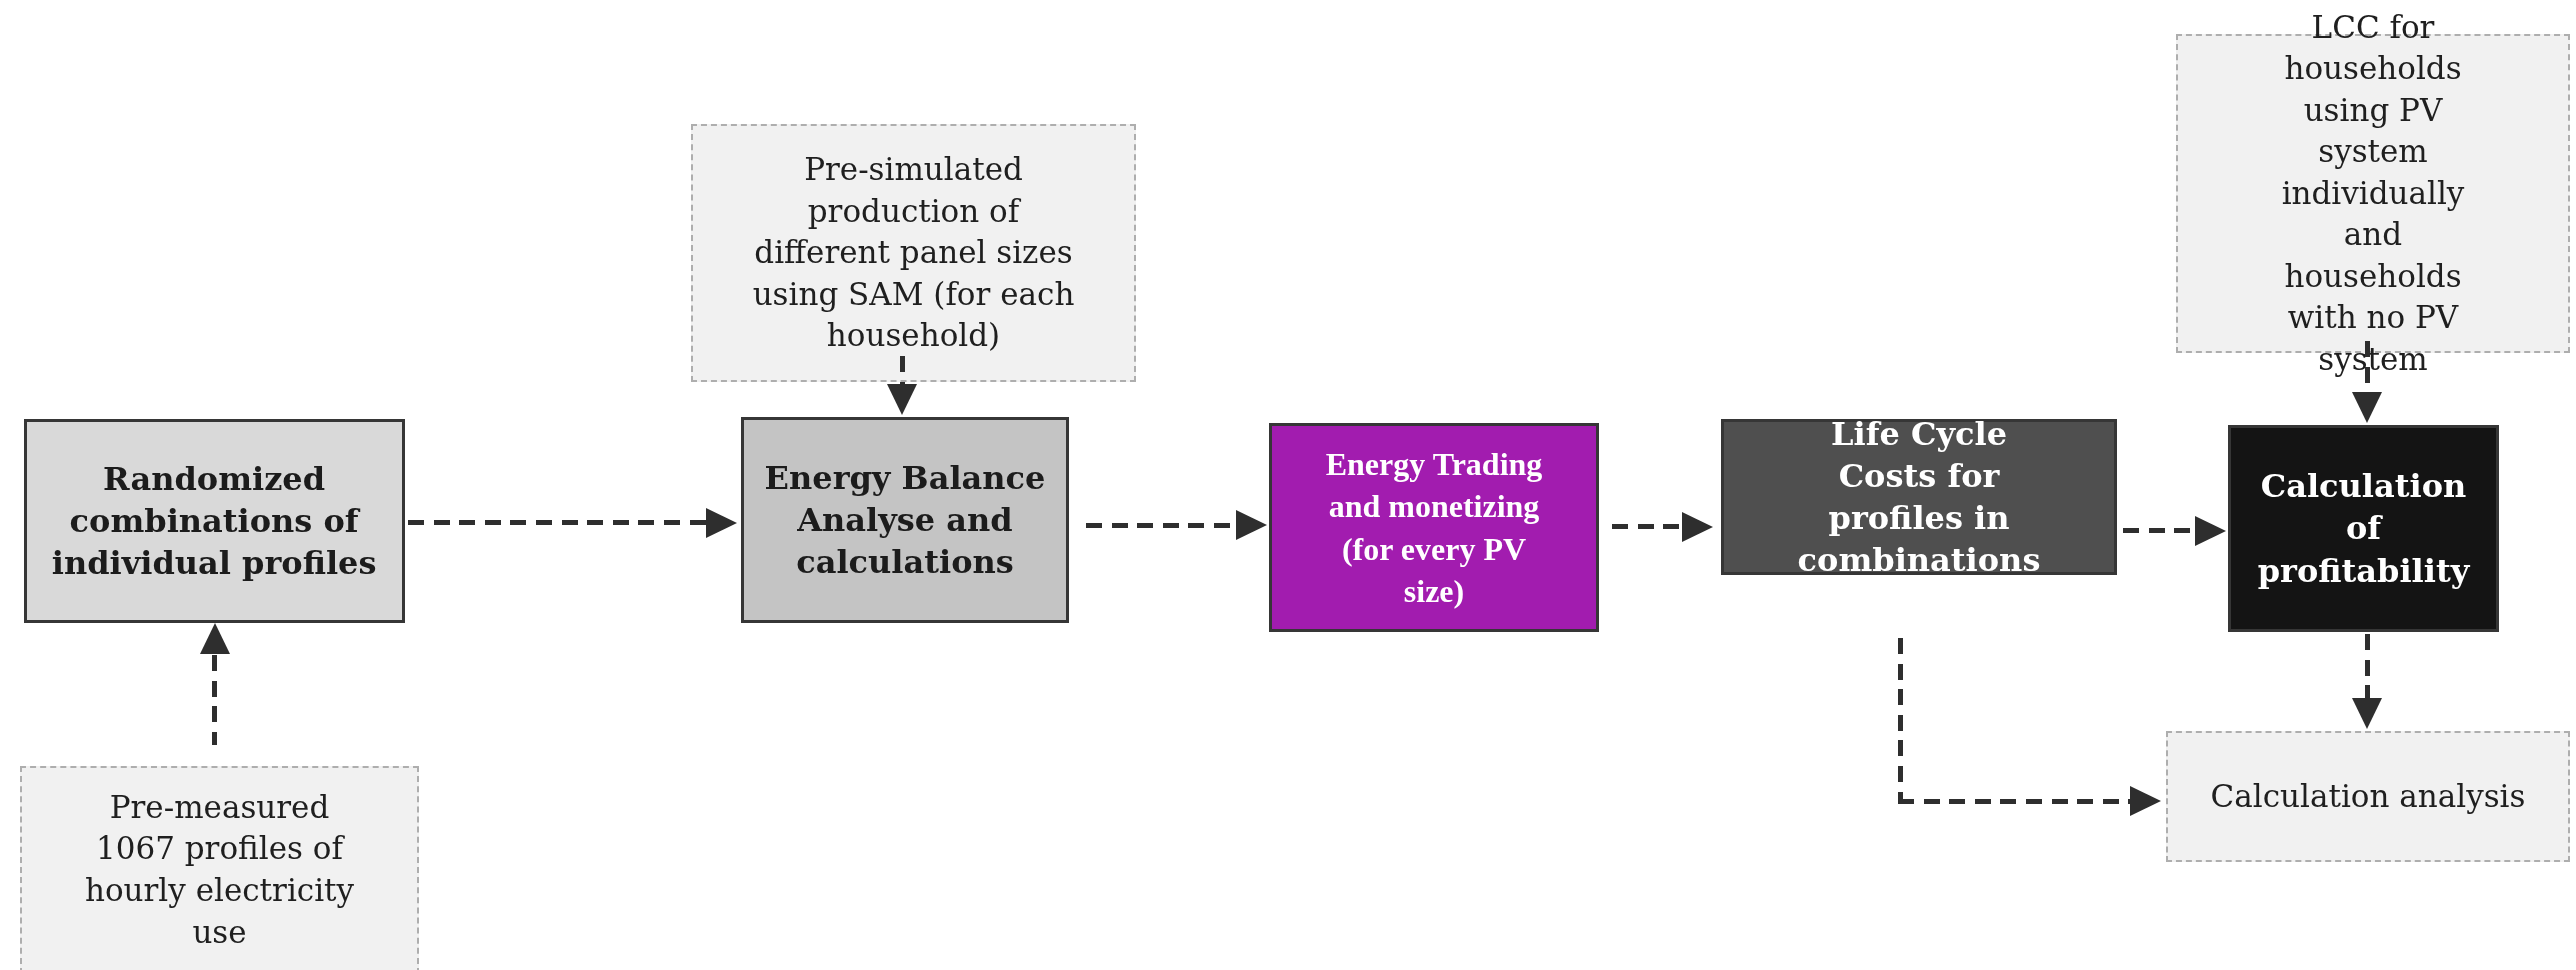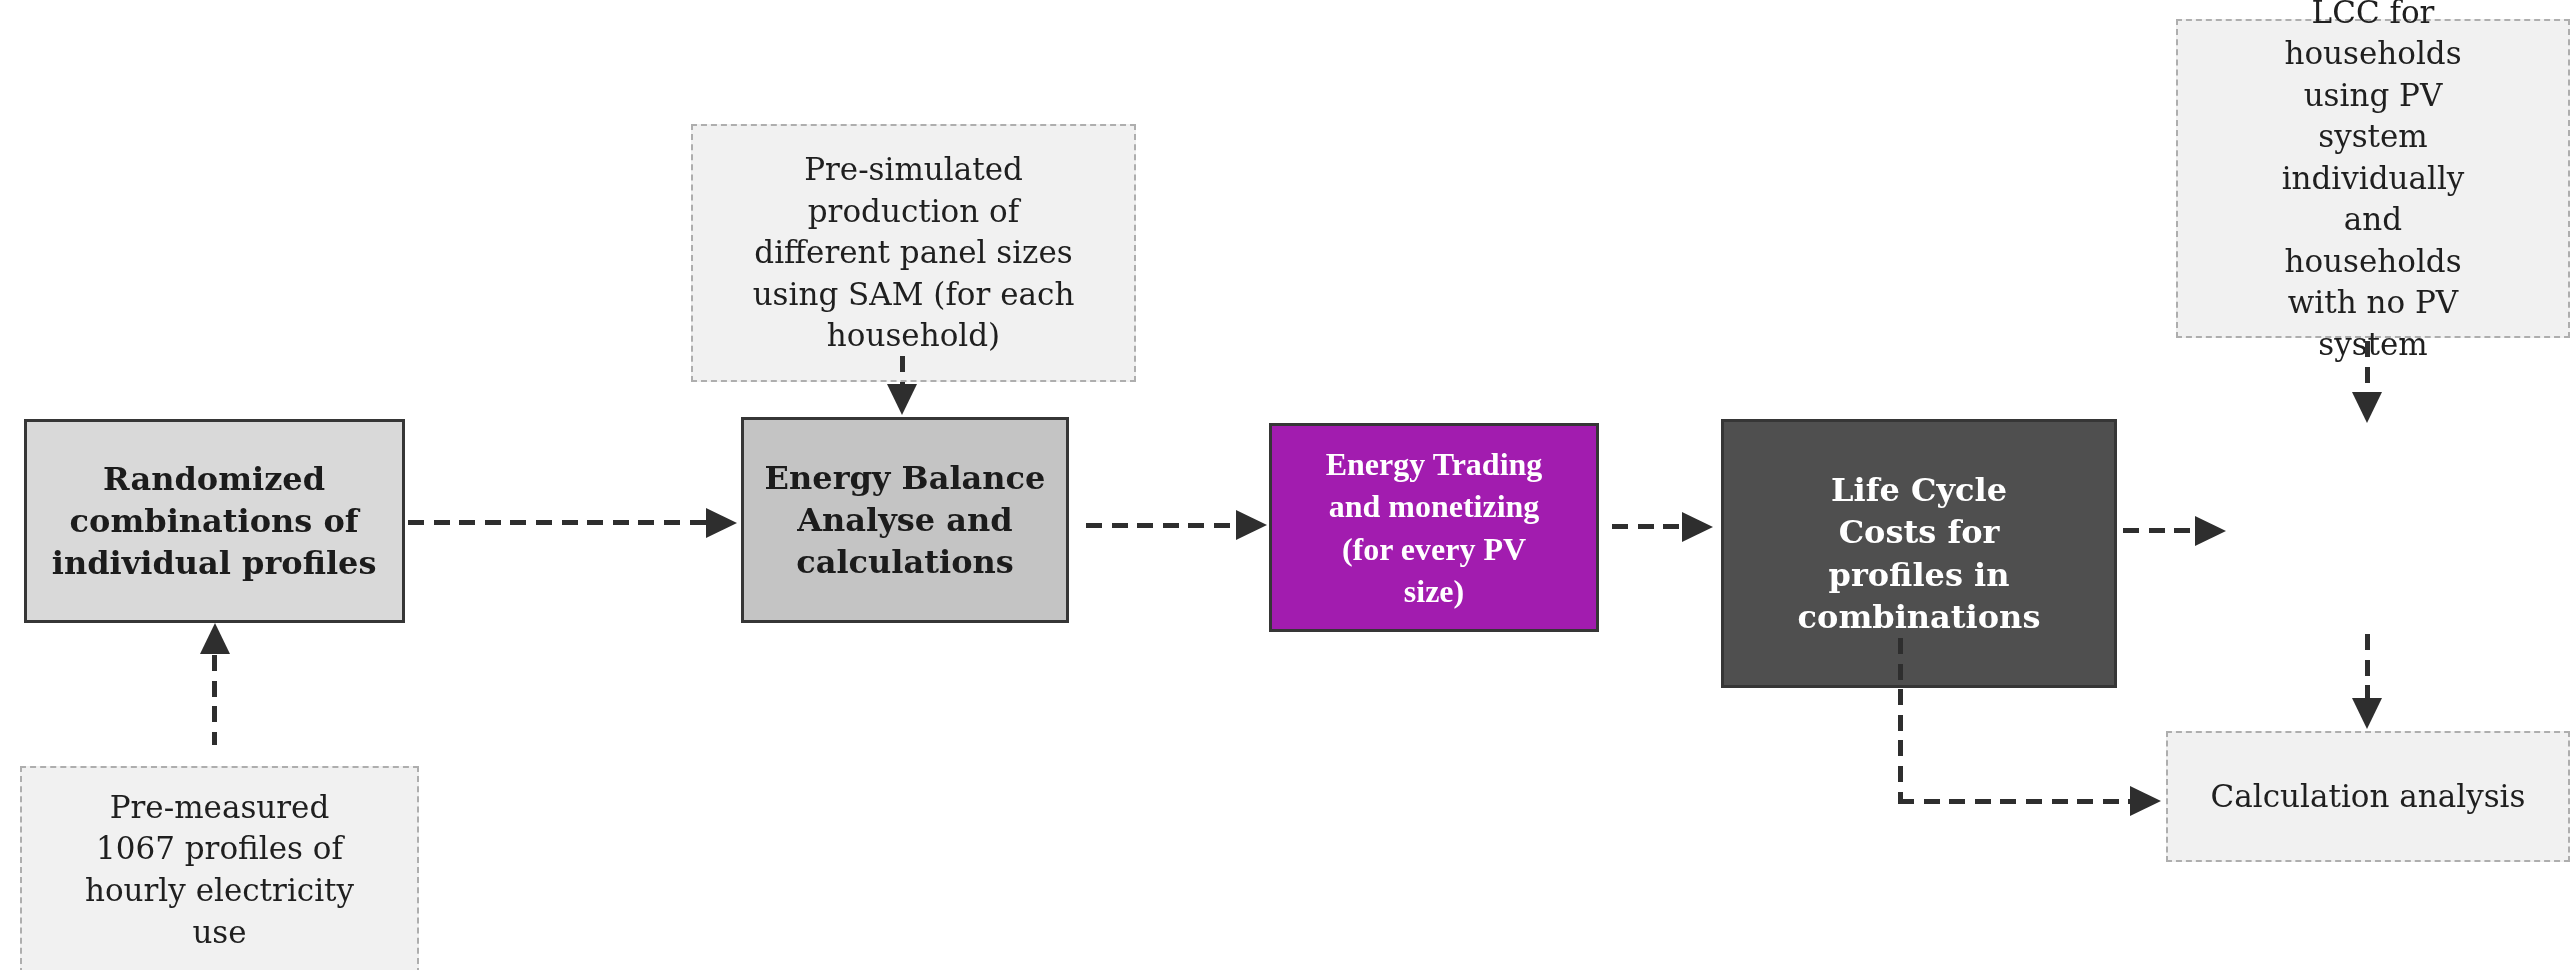--- a/index.html
+++ b/index.html
@@ -37,27 +37,27 @@
   }
   .node.light-text { color: #ffffff; }
 
   
   #n-randomized     { left: 23.6px;   top: 419px;  width: 381px; height: 204px; }
   #n-randomized .lbl     { padding: 0 24px; }
   #n-energy-balance { left: 741px; top: 417px;  width: 328px; height: 206px; }
   #n-energy-balance .lbl { padding: 0 20px; }
   #n-energy-trading { left: 1269px; top: 423px;  width: 330px; height: 209px; }
   #n-energy-trading .lbl { padding: 0 43px; }
-  #n-life-cycle     { left: 1721px; top: 419px;  width: 396px; height: 269px; }
+  #n-life-cycle     { left: 1721px; top: 419px;  width: 396px; height: 156px; }
   #n-life-cycle .lbl     { padding: 0 61px; }
   #n-calculation    { left: 2228px; top: 425px;  width: 271px; height: 207px; }
   #n-calculation .lbl    { padding: 0 27px; }
   #n-pre-simulated  { left: 691px; top: 96px;  width: 445px; height: 258px; margin-top: 28px; }
   #n-pre-simulated .lbl  { padding: 0 53px; }
-  #n-lcc-households { left: 2176px; top: 19px;   width: 394px; height: 319px; }
+  #n-lcc-households { left: 2176px; top: 34px;   width: 394px; height: 319px; }
   #n-lcc-households .lbl { padding: 0 74px; }
   #n-pre-measured   { left: 20px;   top: 766px; width: 399px; height: 208px; }
   #n-pre-measured .lbl   { padding: 0 53px; }
   #n-sensitivity    { left: 2166px; top: 731px; width: 404px; height: 131px; }
   #n-sensitivity .lbl    { padding: 0 13.5px; }
 
   
   .h-dash {
     position: absolute; height: 4.7px;
     background: repeating-linear-gradient(90deg, #2e2e2e 0 16px, transparent 16px 25.6px);
@@ -93,20 +93,23 @@
     <div class="lbl">Randomized combinations of individual profiles</div>
   </div>
   <div class="node solid" id="n-energy-balance" style="background-color: rgb(196, 196, 196);">
     <div class="lbl">Energy Balance Analyse and calculations</div>
   </div>
   <div class="node solid light-text" id="n-energy-trading" style="background-color: #a21caf; font-family: Liberation Serif, serif;">
     <div class="lbl">Energy Trading and monetizing (for every PV size)</div>
   </div>
   <div class="node solid light-text" id="n-life-cycle" style="background-color: rgb(79, 79, 79);">
     <div class="lbl">Life Cycle Costs for profiles in combinations</div>
+  </div>
+  <div class="node solid light-text" id="n-calculation" style="background-color: rgb(20, 20, 20);">
+    <div class="lbl">Calculation of profitability</div>
   </div>
 
   <div>
     <div class="v-dash" style="left:212px; top:655px; height:90px;"></div>
     <div class="head up" style="left:200px; top:623px;"></div>
   </div>
 
   <div>
     <div class="h-dash" style="left:408px; top:520px; width:298px;"></div>
     <div class="head right" style="left:706px; top:508px;"></div>

